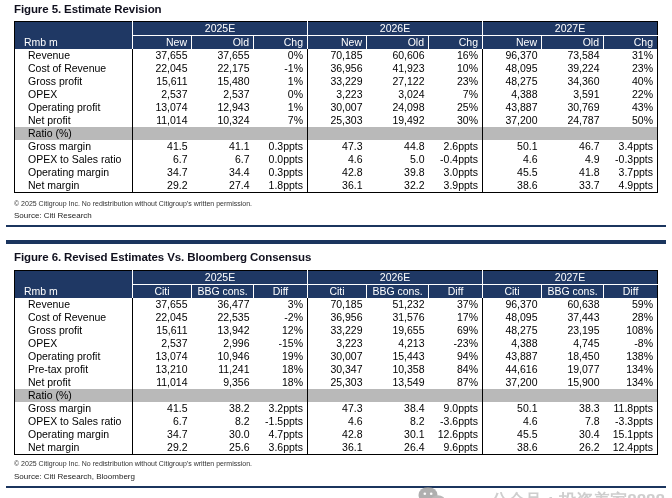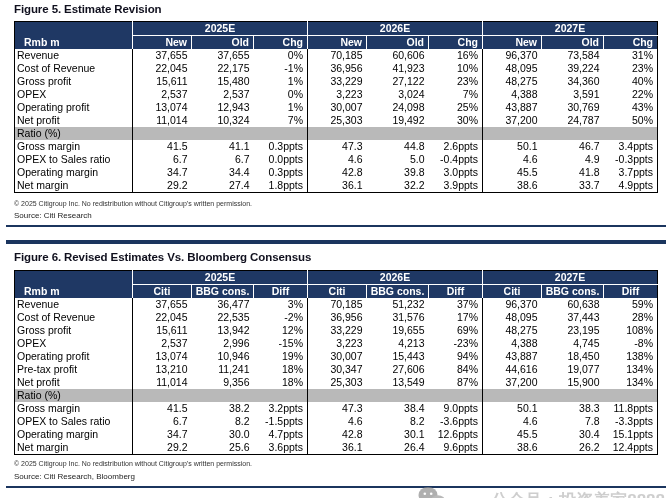--- a/index.html
+++ b/index.html
@@ -6,31 +6,31 @@
   .page{position:relative;width:672px;height:498px;background:#fff;overflow:hidden;
         font-family:"Liberation Sans","DejaVu Sans",sans-serif;}
   .fig-title{position:absolute;left:14px;font-size:11.5px;font-weight:700;color:#10101e;letter-spacing:-0.1px;}
   #t5{top:3px;}
   #t6{top:251px;}
   .fin-table{position:absolute;left:14px;border-collapse:collapse;table-layout:fixed;width:644px;
              font-size:10.5px;color:#000;border:1.3px solid var(--border);}
   #fig5-table{top:21px;}
   #fig6-table{top:270px;}
   .fin-table th,.fin-table td{height:13px;line-height:13px;padding:0;white-space:nowrap;overflow:hidden;font-weight:400;}
-  .fin-table thead th{background:var(--header_bg);color:#fff;font-weight:700;}
+  .fin-table thead th{background:var(--header_bg);color:#fff;font-weight:400;}
   .fin-table th.year{text-align:center;border-right:1.5px solid #fff;border-bottom:1.5px solid #fff;}
   .fin-table th.year:last-child{border-right:0;}
   .fin-table th.corner{border-right:1.5px solid #fff;}
   .fin-table th.unit{text-align:left;padding-left:9px;border-right:1.5px solid #fff;}
   .fin-table th.sub{border-right:1.5px solid #fff;}
   .fin-table th.sub:last-child{border-right:0;}
   .sub-right th.sub{text-align:right;padding-right:4px;}
   .sub-center th.sub{text-align:center;}
   .fin-table td{text-align:right;padding-right:4px;}
-  .fin-table td.label{text-align:left;padding-left:2px;padding-right:0;border-right:1.3px solid var(--border);}
+  .fin-table td.label{text-align:left;padding-left:13px;padding-right:0;border-right:1.3px solid var(--border);}
   .fin-table td.g-end{border-right:1.3px solid var(--border);}
   .fin-table tr.ratio-head td{background:var(--ratio_row_bg);}
   .copyright{position:absolute;left:14px;font-size:7px;color:#333;}
   .source{position:absolute;left:14px;font-size:8px;color:#1c1c1c;}
   #c5{top:200px;} #s5{top:211px;} #c6{top:460px;} #s6{top:472px;}
   .rule{position:absolute;left:6px;width:660px;background:var(--rule);}
   .rule-thin{height:2px;} .rule-thick{height:4px;}
   #r1{top:225px;} #r2{top:240px;} #r3{top:486px;}
   .watermark{position:absolute;left:416px;top:480px;width:256px;height:40px;pointer-events:none;}
   .wm-icon{position:absolute;left:2px;top:6px;opacity:.7;}
@@ -305,21 +305,21 @@
           <td>43,887</td>
           <td>18,450</td>
           <td class="g-end">138%</td>
         </tr>
         <tr>
           <td class="label">Pre-tax profit</td>
           <td>13,210</td>
           <td>11,241</td>
           <td class="g-end">18%</td>
           <td>30,347</td>
-          <td>27,606</td>
+          <td>10,358</td>
           <td class="g-end">84%</td>
           <td>44,616</td>
           <td>19,077</td>
           <td class="g-end">134%</td>
         </tr>
         <tr>
           <td class="label">Net profit</td>
           <td>11,014</td>
           <td>9,356</td>
           <td class="g-end">18%</td>

